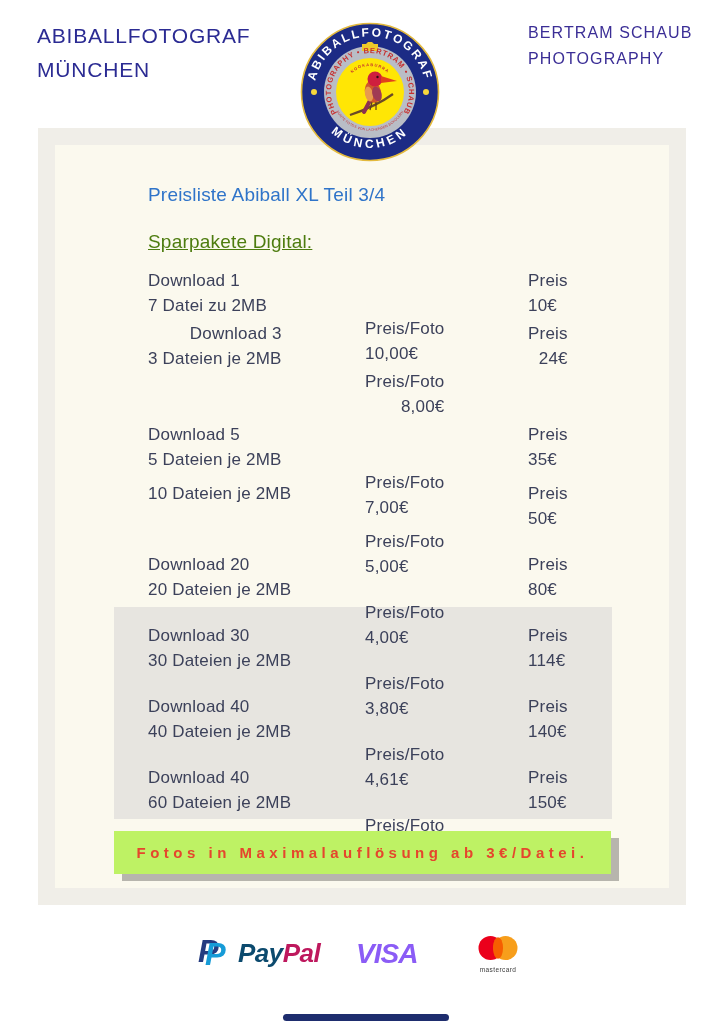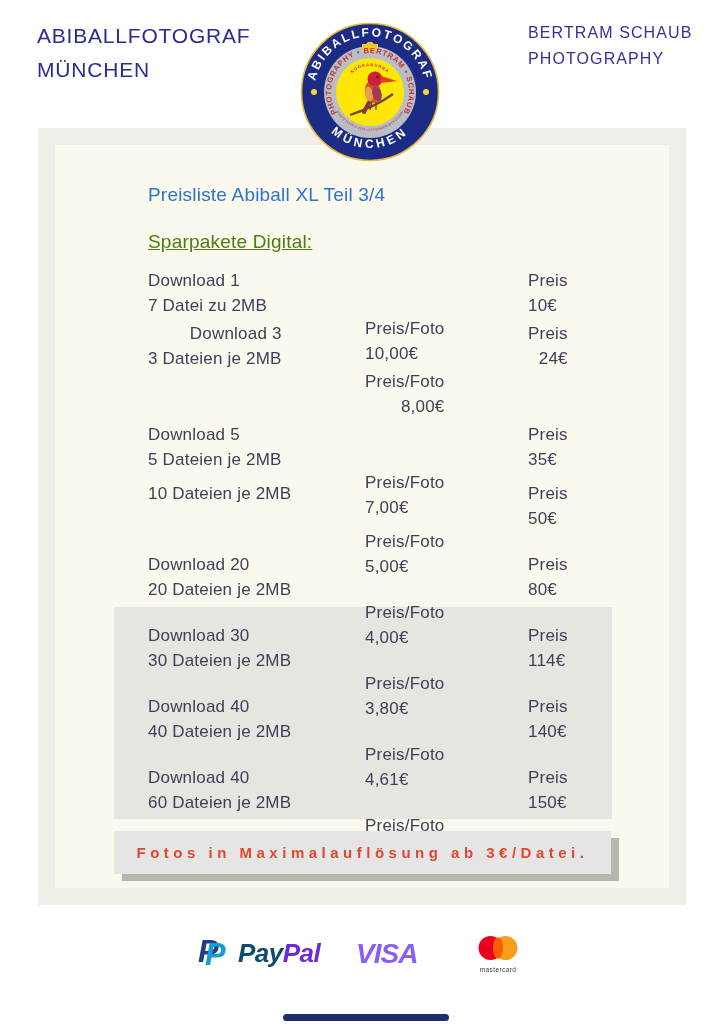--- a/index.html
+++ b/index.html
@@ -16,33 +16,33 @@
   
   .frame{position:absolute;left:38px;top:128px;width:648px;height:777px;background:#f0eee8;}
   .inner{position:absolute;left:17px;top:17px;right:17px;bottom:17px;background:#fbf9ee;}
   .title{position:absolute;left:148px;top:184px;font-size:19px;color:#2f74c9;letter-spacing:0.2px;z-index:3;}
   .subtitle{position:absolute;left:148px;top:231px;font-size:19px;color:#4d7c0f;letter-spacing:0.2px;z-index:3;text-decoration:underline;}
   .grayblock{position:absolute;left:114px;top:607px;width:498px;height:212px;background:#e7e5e0;z-index:1;}
   .row{position:absolute;left:0;width:724px;height:50px;z-index:2;}
   .col{position:absolute;top:0;font-size:17px;line-height:25px;color:#3c415a;letter-spacing:0.2px;}
   .c1{left:148px;} .c2{left:365px;margin-top:48px;} .c3{left:528px;}
   
-  .banner{position:absolute;left:114px;top:831px;width:497px;height:43px;background:#e5e5e5;
+  .banner{position:absolute;left:114px;top:831px;width:497px;height:43px;background:#bef264;
     box-shadow:8px 7px 0 0 #b7b5ad;z-index:4;}
   .banner-text{line-height:43px;text-align:center;font-weight:bold;font-size:15px;
     letter-spacing:4.5px;color:#e5462d;white-space:nowrap;}
   
   .paypal{position:absolute;left:198px;top:936px;height:36px;z-index:3;}
   .pp-mark{position:relative;display:inline-block;width:34px;height:34px;vertical-align:top;}
   .pp-p{position:absolute;font-size:31px;font-weight:bold;font-style:italic;line-height:31px;}
   .pp-back{left:0;top:0;color:#253b80;}
   .pp-front{left:7px;top:3px;color:#169bd7;}
   .pp-word{display:inline-block;margin-left:6px;margin-top:2px;font-size:26px;font-weight:bold;
     font-style:italic;letter-spacing:-0.5px;vertical-align:top;}
-  .pp-word .w1{color:#0c4a6e;} .pp-word .w2{color:#6d28d9;}
+  .pp-word .w1{color:#0c4a6e;} .pp-word .w2{color:#be185d;}
   .visa{position:absolute;left:356px;top:938px;font-size:28px;font-weight:bold;font-style:italic;
     color:#8b5cf6;letter-spacing:-1px;z-index:3;}
   .mastercard{position:absolute;left:476px;top:935px;width:44px;text-align:center;z-index:3;}
   .mc-label{font-size:6.5px;color:#3a3a3a;letter-spacing:0.4px;margin-top:1px;}
   
   .home-bar{position:absolute;left:283px;top:1014px;width:166px;height:7px;border-radius:4px;
     background:#1e2d6e;}
 </style>
 </head>
 <body>

